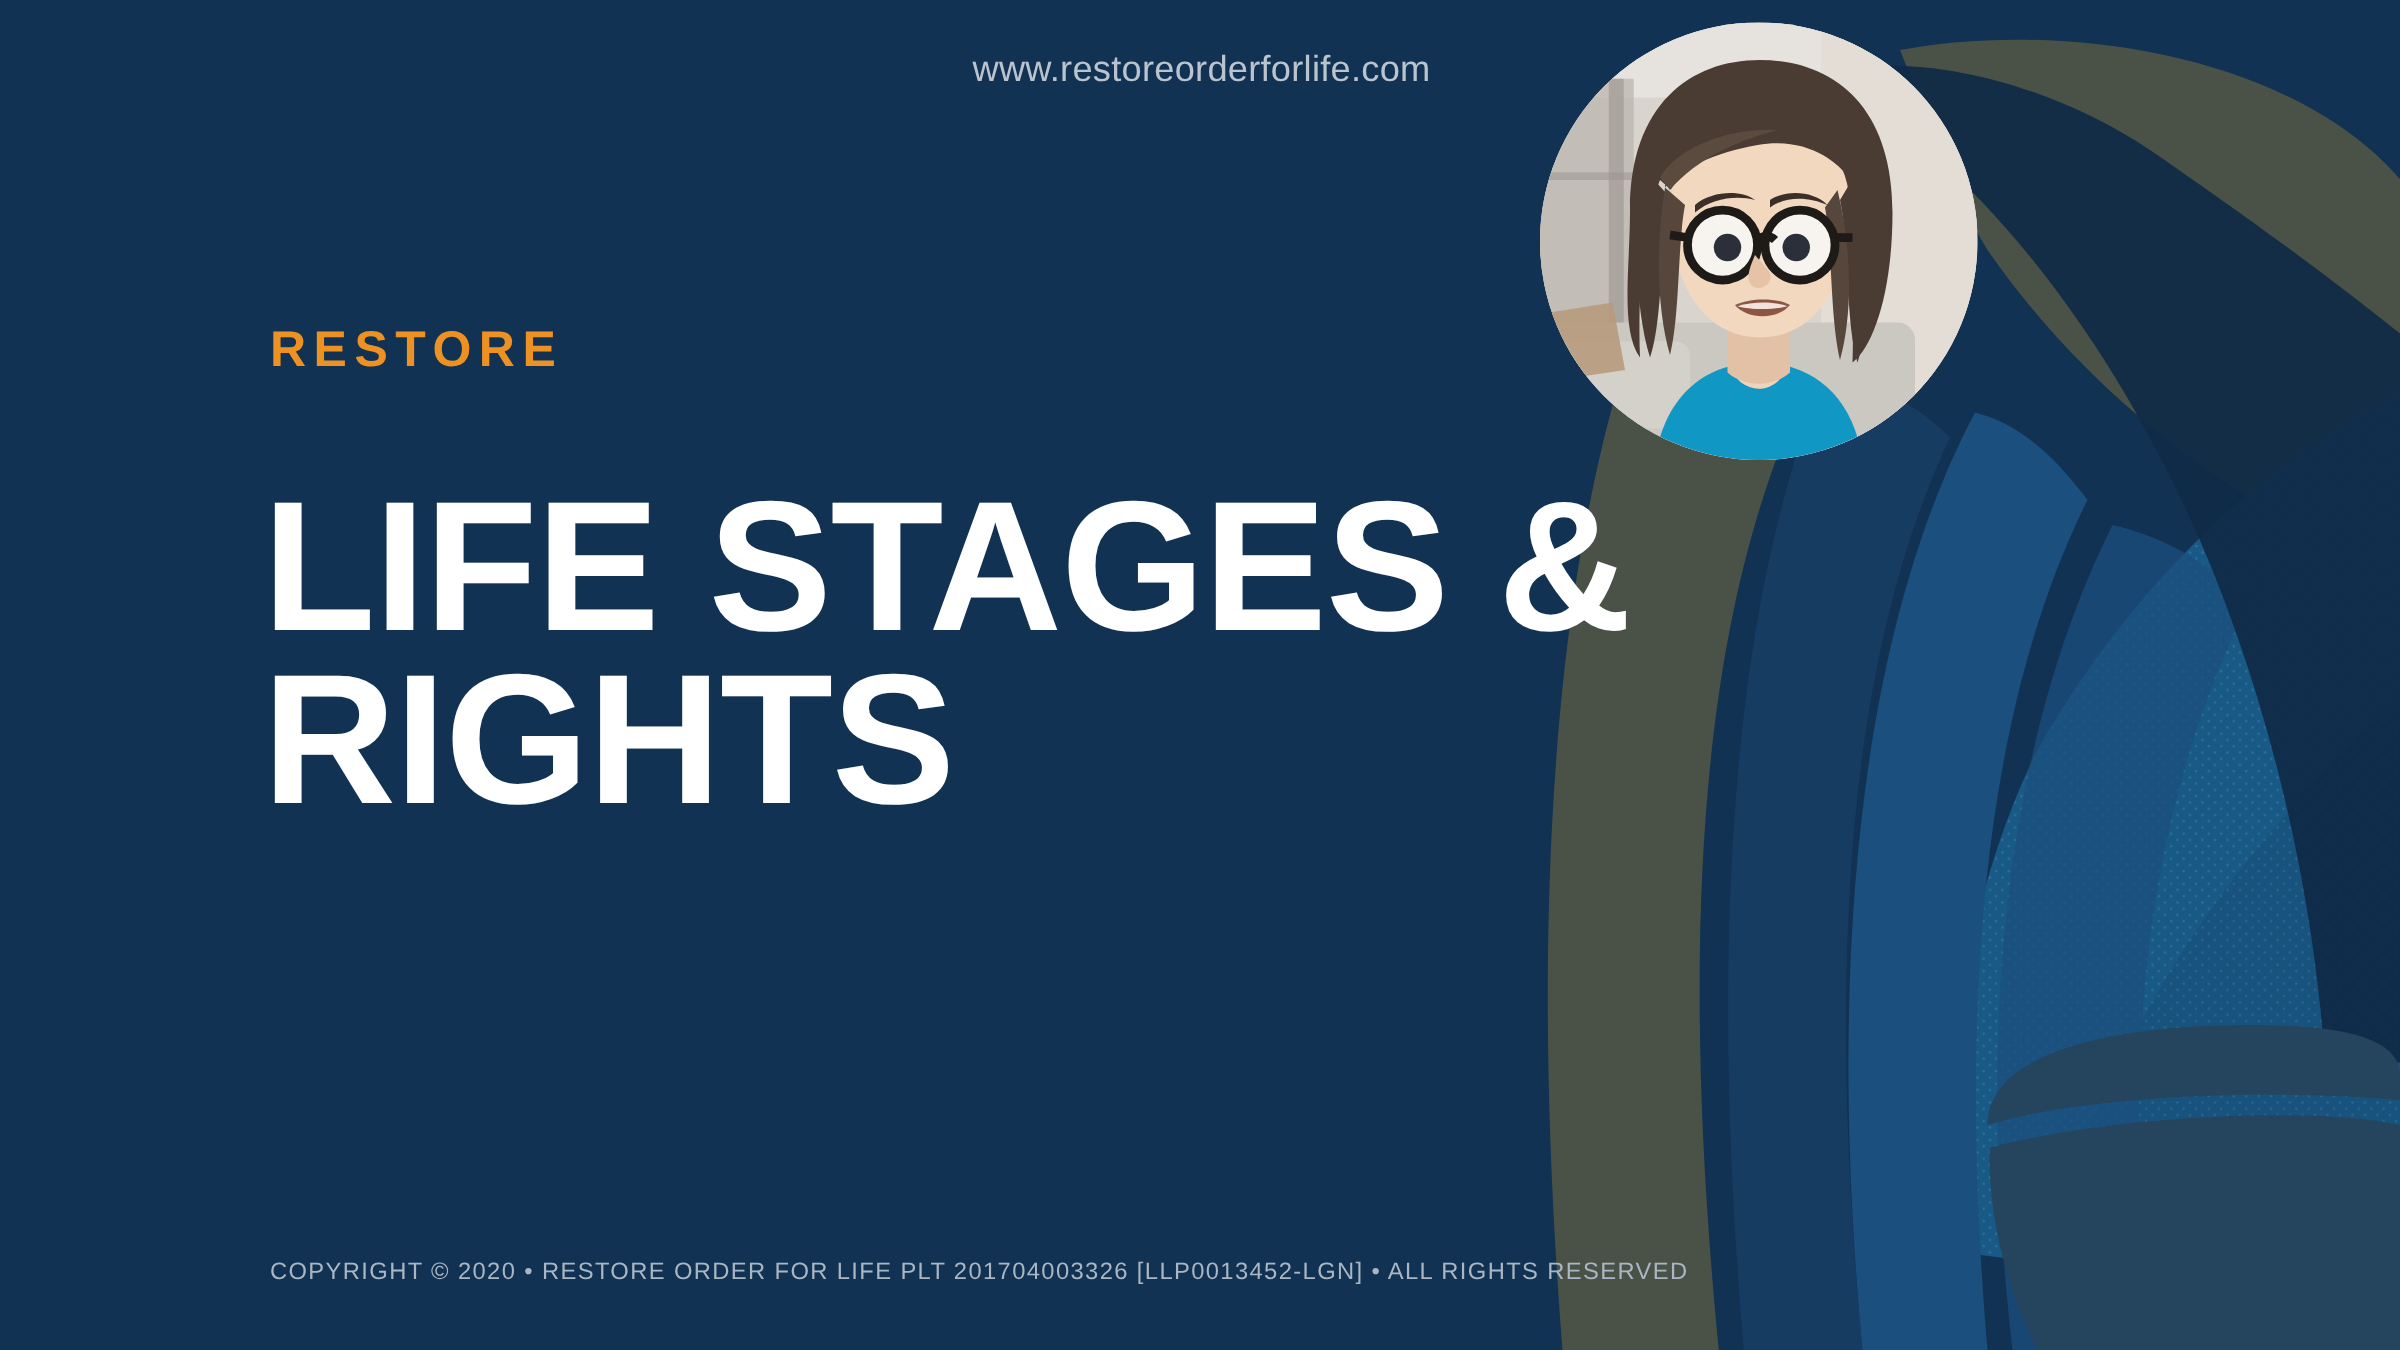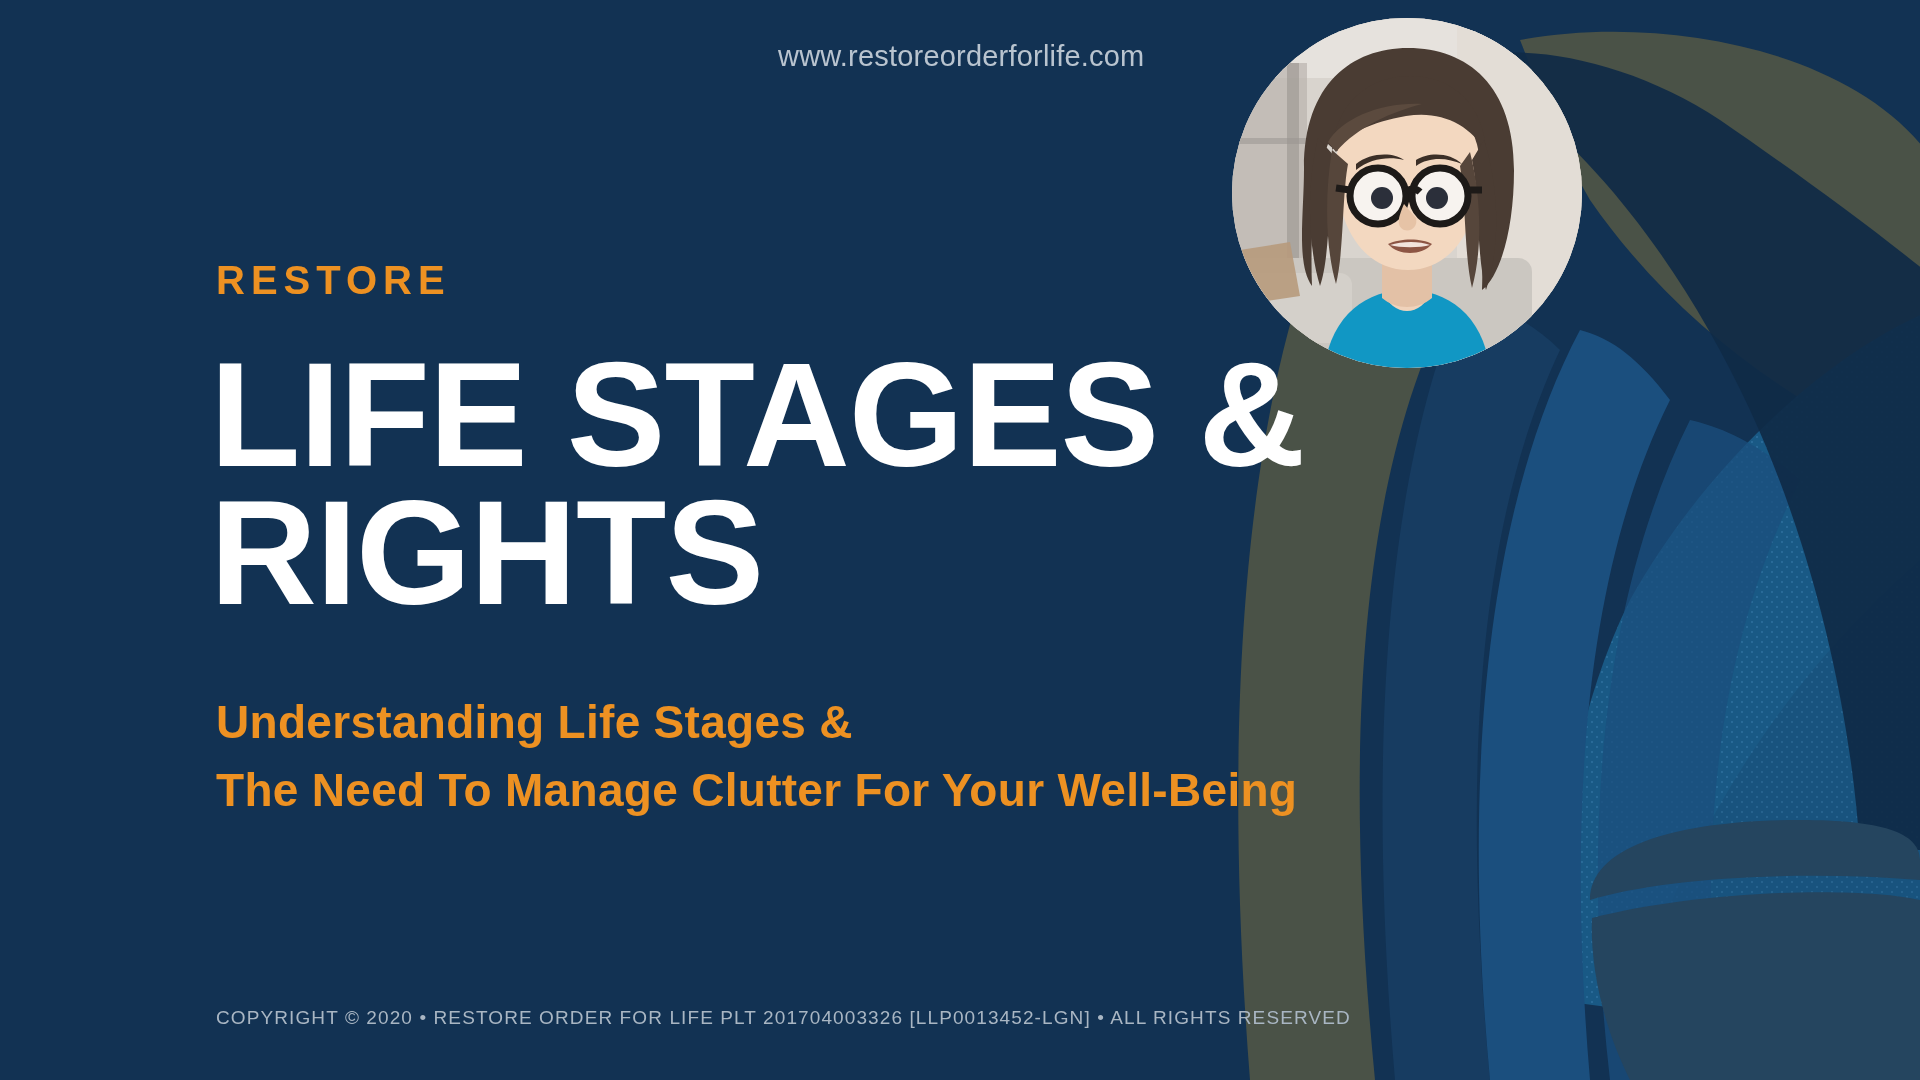--- a/index.html
+++ b/index.html
@@ -56,21 +56,21 @@
     left:216px; top:258px;
     font-size:40px;
     font-weight:bold;
     letter-spacing:6px;
     color:#ed9122;
     white-space:nowrap;
   }
 
   .headline {
     position:absolute;
-    left:210px; top:346px;
+    left:210px; top:385px;
     width:1160px;
     font-size:148px;
     line-height:0.93;
     font-weight:bold;
     letter-spacing:-1px;
     color:#ffffff;
   }
   .headline .ln { display:block; white-space:nowrap; }
 
   .subtitle {
@@ -182,20 +182,16 @@
     </svg>
   </div>
 
   <div class="eyebrow">RESTORE</div>
 
   <h1 class="headline">
     <span class="ln">LIFE STAGES &amp;</span>
     <span class="ln">RIGHTS</span>
   </h1>
 
-  <div class="subtitle">
-    <span class="ln">Understanding Life Stages &amp;</span>
-    <span class="ln">The Need To Manage Clutter For Your Well-Being</span>
-  </div>
 
   <div class="copyright">COPYRIGHT © 2020 • RESTORE ORDER FOR LIFE PLT 201704003326 [LLP0013452-LGN] • ALL RIGHTS RESERVED</div>
 
 </div>
 
 </body></html>

